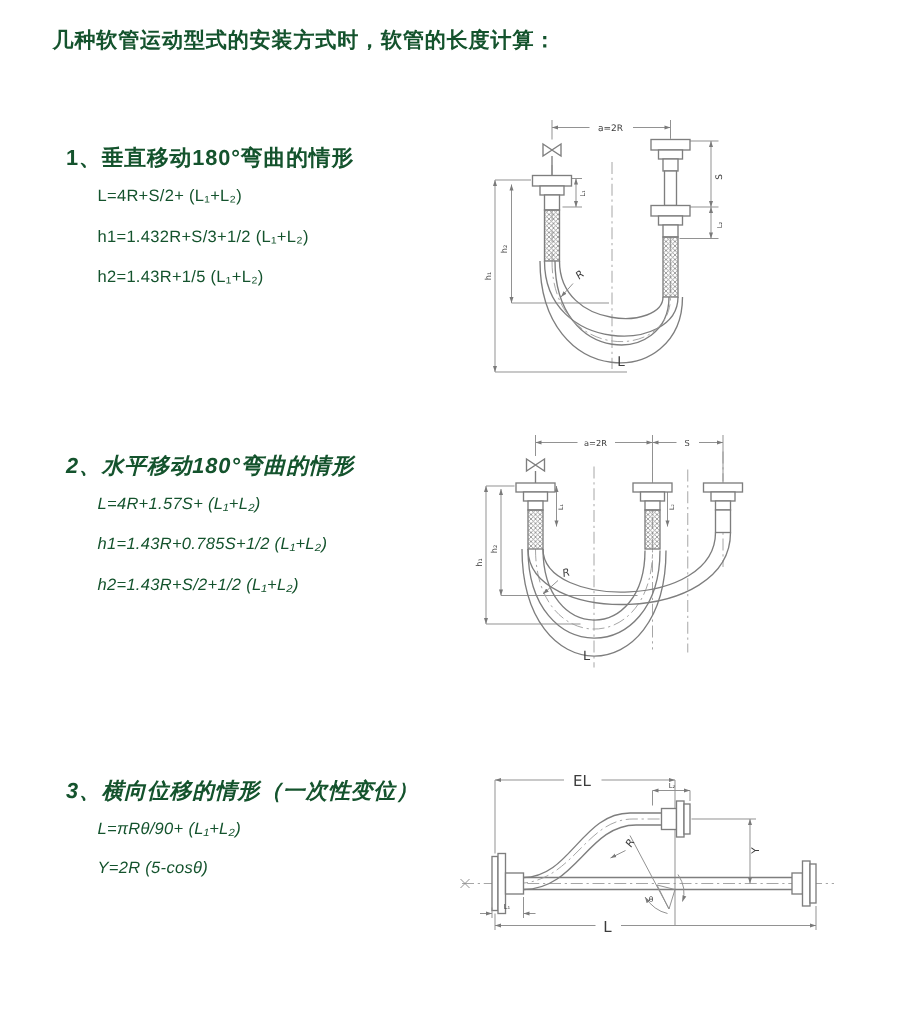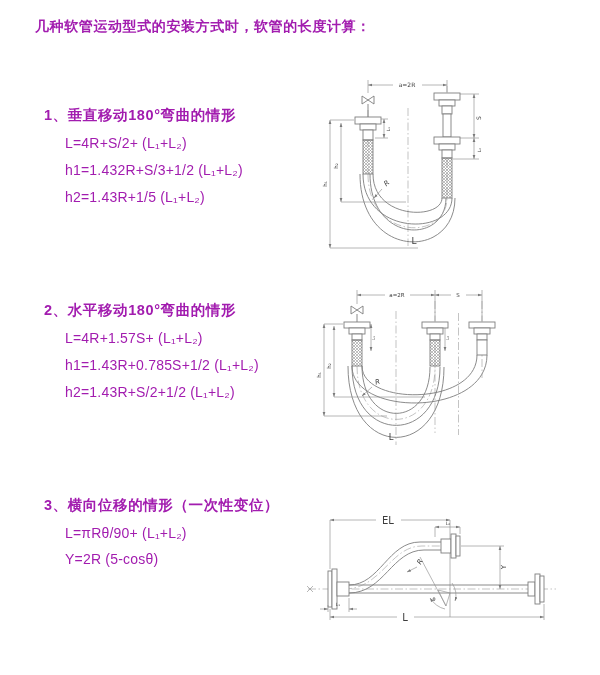--- a/index.html
+++ b/index.html
@@ -1,22 +1,22 @@
 <!DOCTYPE html>
 <html><head>
 <meta charset="utf-8">
 <style>
   html,body{margin:0;padding:0;background:#fff;}
   .page{position:relative;width:600px;height:675px;background:#ffffff;overflow:hidden;
-        font-family:"Liberation Sans","DejaVu Sans",sans-serif;color:#a21caf;}
+        font-family:"Liberation Sans","DejaVu Sans",sans-serif;color:#14532d;}
   .doc-title{position:absolute;left:35px;top:18px;font-size:14px;font-weight:700;letter-spacing:.6px;}
   .sec{position:absolute;left:44px;}
-  #sec1{top:106px;} #sec2{top:301px;} #sec3{top:496px;}
+  #sec1{top:96px;} #sec2{top:301px;font-style:italic;} #sec3{top:518px;font-style:italic;}
   .sec-heading{font-size:14.5px;font-weight:700;letter-spacing:.6px;margin:0 0 10px 0;}
-  .formula{font-size:14px;font-weight:400;letter-spacing:.2px;margin-left:21px;height:27px;}
+  .formula{font-size:11px;font-weight:400;letter-spacing:.2px;margin-left:21px;height:27px;}
   #sec3 .formula{height:25.5px;}
   svg.diagram{position:absolute;}
   #svg1{left:318px;top:74px;} #svg2{left:315px;top:283px;} #svg3{left:300px;top:505px;}
   svg text{font-family:"DejaVu Sans","Liberation Sans",sans-serif;fill:#3c3c3c;}
   .ln{stroke:#7e7e7e;stroke-width:.9;fill:none;}
   .thin{stroke:#8f8f8f;stroke-width:.65;fill:none;}
   .dim{stroke:#8f8f8f;stroke-width:.65;fill:none;}
   .cl{stroke:#9c9c9c;stroke-width:.6;fill:none;stroke-dasharray:8 2.5 1.5 2.5;}
   .wfill{fill:#ffffff;stroke:#7e7e7e;stroke-width:.9;}
   .hat{stroke:#7e7e7e;stroke-width:.9;}

